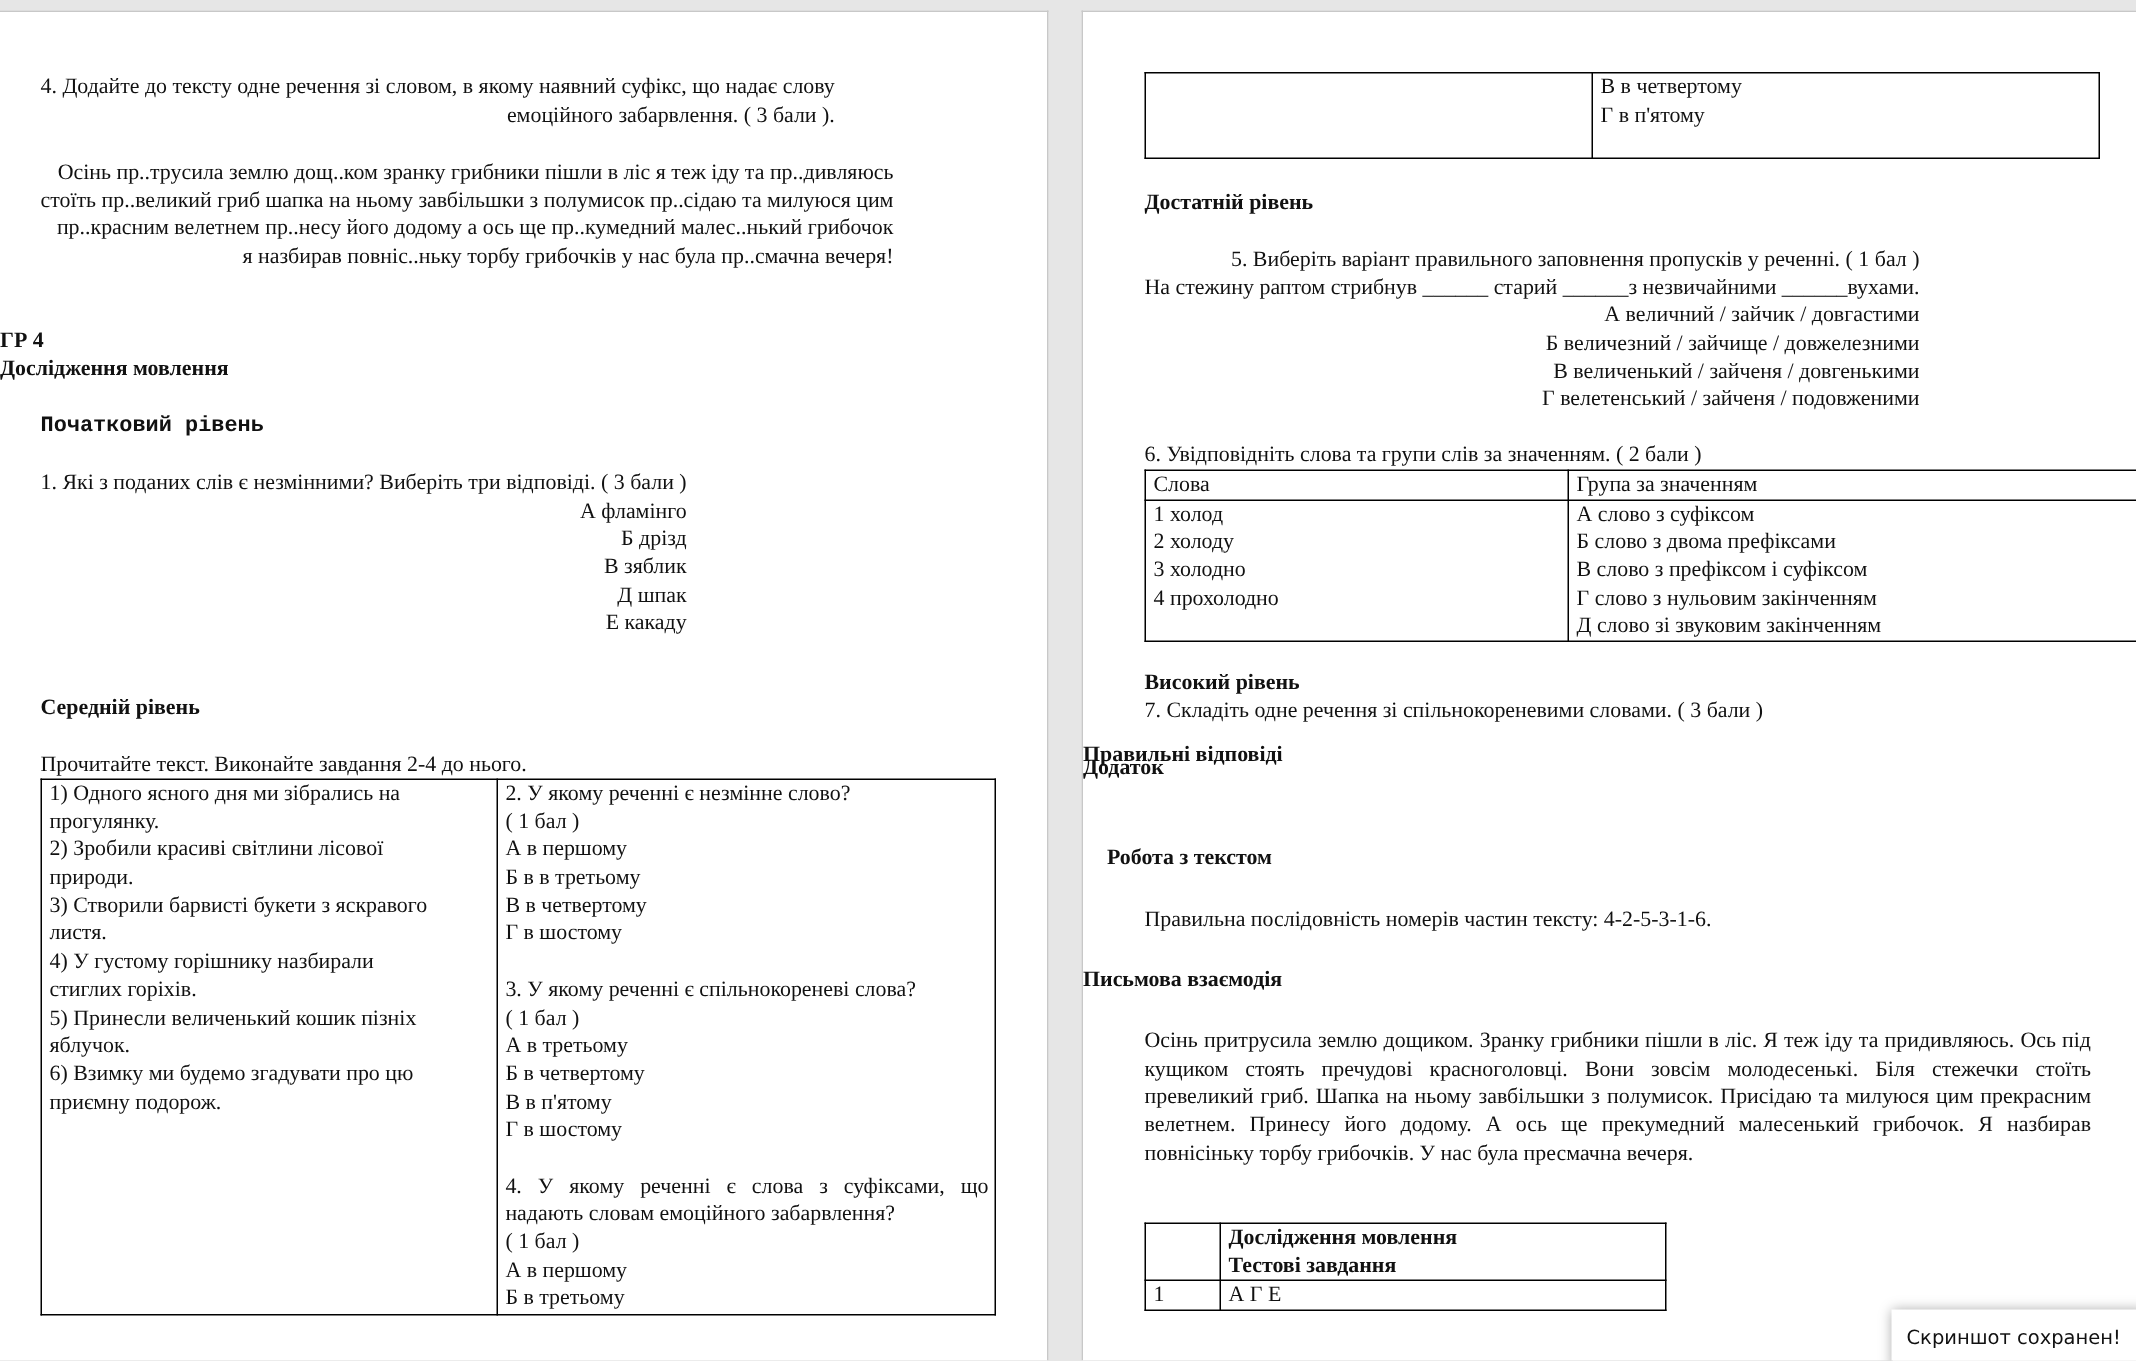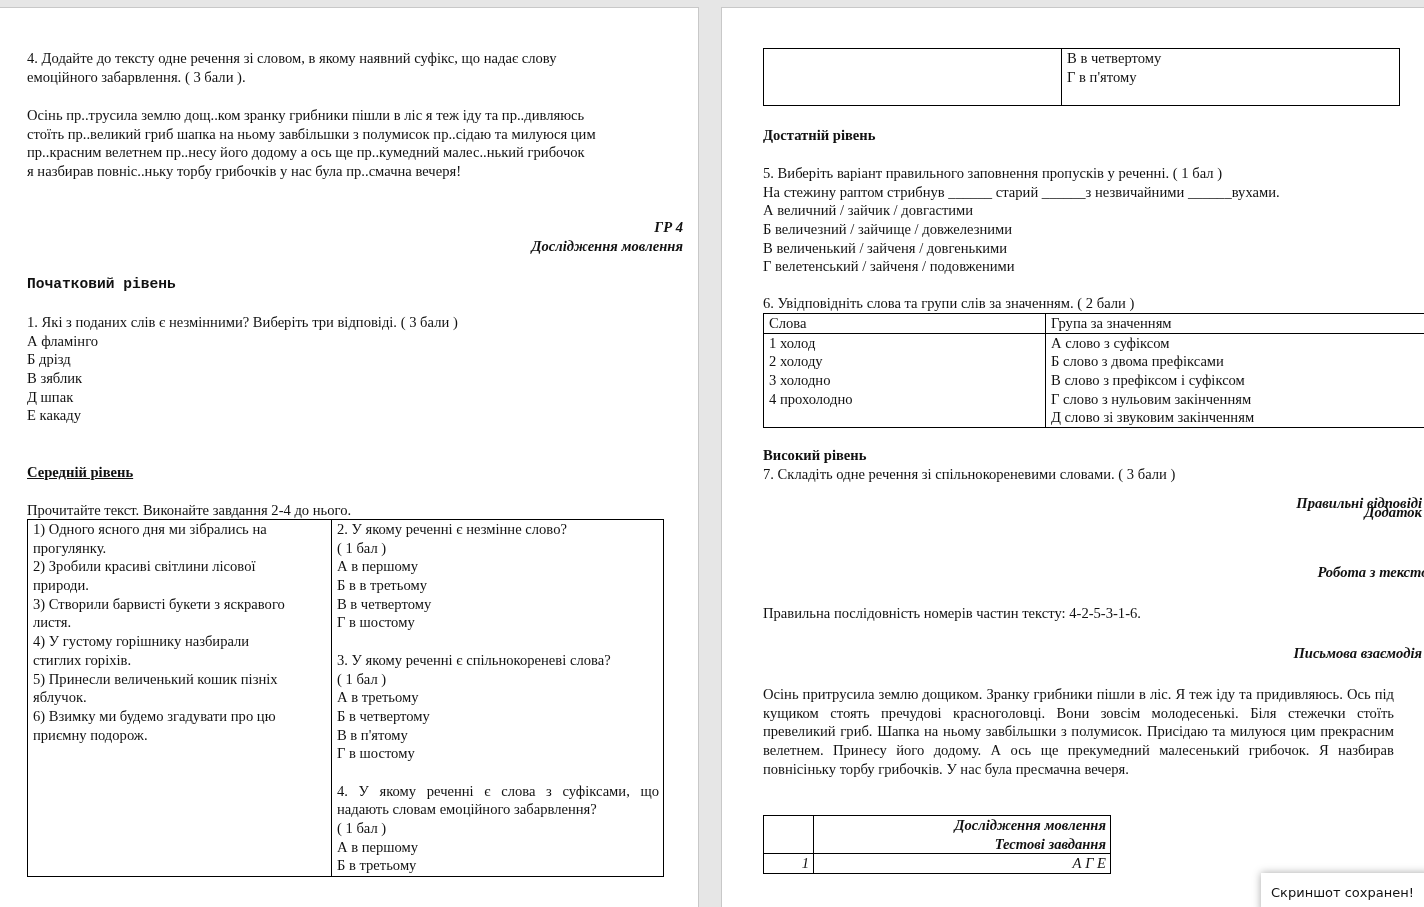--- a/index.html
+++ b/index.html
@@ -11,23 +11,23 @@
       position: relative;
     }
     .page {
       position: absolute; top: 7px; background: #fff;
       border-left: 1px solid #c8c8c8; border-right: 1px solid #c8c8c8; border-top: 1px solid #c8c8c8;
       box-sizing: border-box; overflow: hidden;
     }
     #page-left { left: 0; width: 699px; height: 900px; border-left: none; }
     #page-right { left: 721px; width: 703px; height: 900px; border-right: none; }
     .abs { position: absolute; }
-    .t { font-size: 14.6px; line-height: 18.7px; white-space: nowrap; }
+    .t { font-size: 14.6px; line-height: 18.7px; white-space: nowrap; text-align: right; }
     .b { font-weight: bold; }
-    .c { text-align: right; font-style: italic; }
+    .c { text-align: left; }
     .j { text-align: justify; text-align-last: left; white-space: normal; }
     .line { display: block; height: 18.7px; }
     table.doc { border-collapse: collapse; position: absolute; font-size: 14.6px; line-height: 18.7px; }
     table.doc td { border: 1.4px solid #000; vertical-align: top; padding: 0 4px 0 5px; }
     .toast {
       position: absolute; left: 1261px; top: 873px; width: 170px; height: 40px;
       background: #fff; box-shadow: 0 0 8px rgba(0,0,0,0.35);
       font-family: "DejaVu Sans", "Liberation Sans", sans-serif; font-size: 13px; color: #111;
       padding: 12px 0 0 10px; box-sizing: border-box; white-space: nowrap;
     }
@@ -55,21 +55,21 @@
 
   <div class="abs t" style="left:27px; top:305px;">
     <span class="line">1. Які з поданих слів є незмінними? Виберіть три відповіді. ( 3 бали )</span>
     <span class="line">А фламінго</span>
     <span class="line">Б дрізд</span>
     <span class="line">В зяблик</span>
     <span class="line">Д шпак</span>
     <span class="line">Е какаду</span>
   </div>
 
-  <div class="abs t b" style="left:27px; top:455px;text-decoration:underline;">Середній рівень</div>
+  <div class="abs t b" style="left:27px; top:455px;">Середній рівень</div>
 
   <div class="abs t" style="left:27px; top:493px;">Прочитайте текст. Виконайте завдання 2-4 до нього.</div>
 
   <table class="doc" style="left:27px; top:511px; width:637px; height:358px;">
     <tbody>
         <tr>
       <td style="width:294px; white-space:nowrap;">
         <span class="line">1) Одного ясного дня ми зібрались на</span>
         <span class="line">прогулянку.</span>
         <span class="line">2) Зробили красиві світлини лісової</span>

